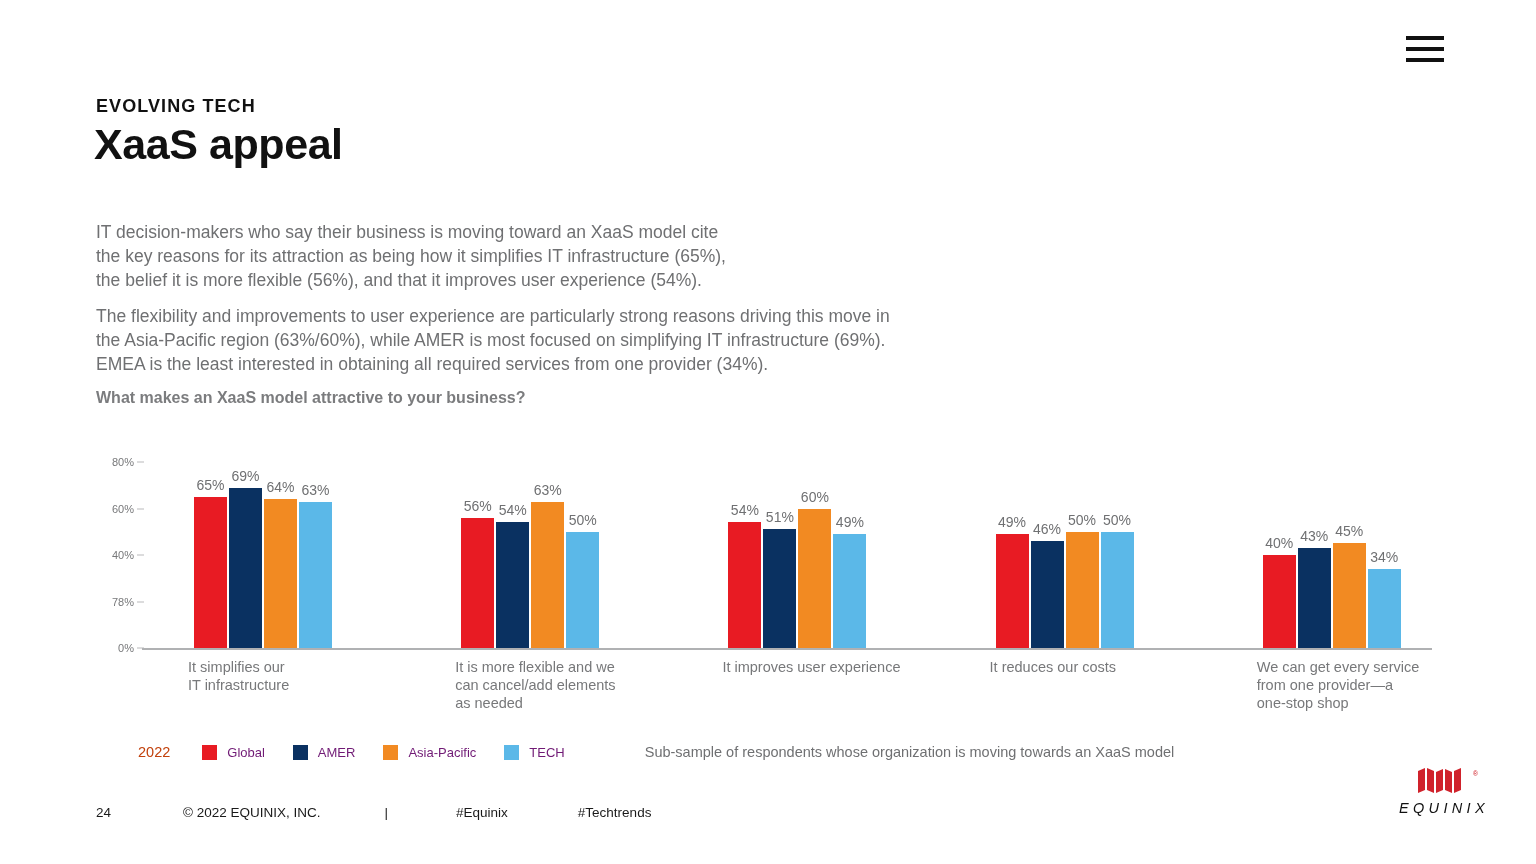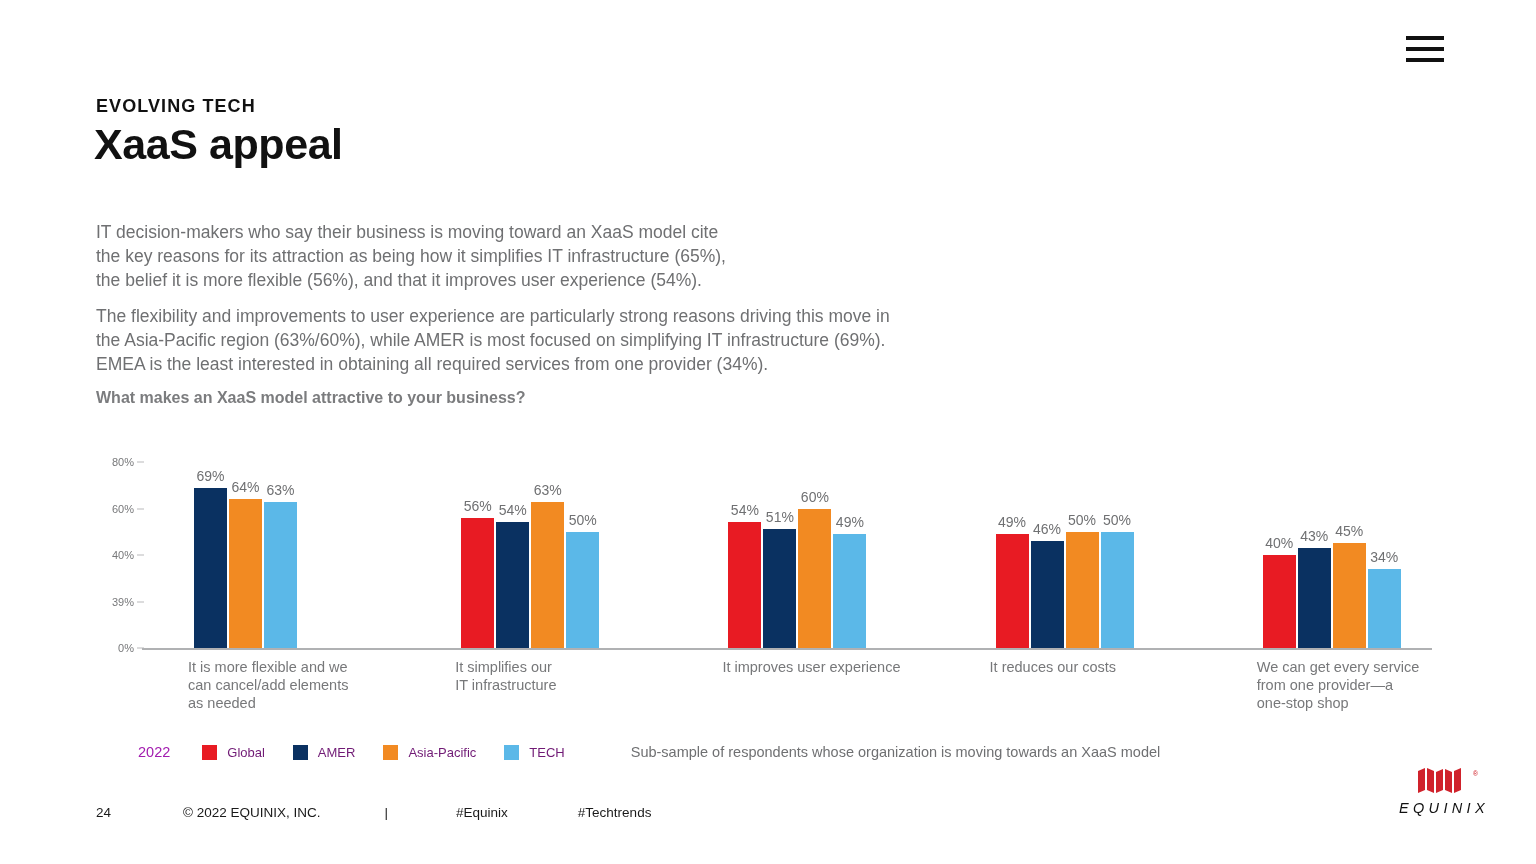--- a/index.html
+++ b/index.html
@@ -75,25 +75,25 @@
   .catlabels {
     position:absolute; left:52px; top:196px; width:1336px; height:60px; display:flex;
   }
   .catlabel {
     font-size:14.5px; line-height:18px; color:#77787a; white-space:pre-line;
     padding-right:8px;
   }
 
   
   .legend { position:absolute; left:138px; top:744px; display:flex; align-items:center; }
-  .legend-year { font-size:14.5px; color:#a21caf; margin-right:32px; }
+  .legend-year { font-size:14.5px; color:#c2410c; margin-right:32px; }
   .legend-item { display:flex; align-items:center; margin-right:28px; }
   .swatch { width:15px; height:15px; margin-right:10px; }
   .legend-label { font-size:13px; color:#701a75; }
-  .legend-note { font-size:14.5px; color:#6f7072; margin-left:38px; }
+  .legend-note { font-size:14.5px; color:#6f7072; margin-left:52px; }
 
   
   .footer { position:absolute; left:96px; top:805px; display:flex; align-items:center; font-size:13.5px; color:#1a1a1a;gap:28px; }
   .footer span { white-space:nowrap; }
   .f-page { margin-right:44px; }
   .f-copy { margin-right:36px; }
   .f-pipe { margin-right:40px; color:#1a1a1a; }
   .f-tag1 { margin-right:42px; }
 
   
@@ -125,34 +125,38 @@
   <div class="para" id="para2">The flexibility and improvements to user experience are particularly strong reasons driving this move in
 the Asia-Pacific region (63%/60%), while AMER is most focused on simplifying IT infrastructure (69%).
 EMEA is the least interested in obtaining all required services from one provider (34%).</div>
 
   <div class="question">What makes an XaaS model attractive to your business?</div>
 
   <div class="chart">
     <div class="yaxis" id="yaxis">
         <div class="ytick" style="top: 186px;">0%</div>
         <div class="ytick-dash" style="top: 186px;"></div>
-        <div class="ytick" style="top: 139.5px;">39%</div>
+        <div class="ytick" style="top: 139.5px;">78%</div>
         <div class="ytick-dash" style="top: 139.5px;"></div>
         <div class="ytick" style="top: 93px;">40%</div>
         <div class="ytick-dash" style="top: 93px;"></div>
         <div class="ytick" style="top: 46.5px;">60%</div>
         <div class="ytick-dash" style="top: 46.5px;"></div>
         <div class="ytick" style="top: 0px;">80%</div>
         <div class="ytick-dash" style="top: 0px;"></div>
       </div>
     <div class="baseline"></div>
     <div class="groups" id="groups">
         <div class="group" style="width: 267.2px;">
           <div class="bars" style="left: 46px;">
             <div class="barwrap">
+              <div class="barlabel" style="bottom: 155.125px;">65%</div>
+              <div class="bar" style="height: 151.125px; background: rgb(232, 27, 35);"></div>
+            </div>
+            <div class="barwrap">
               <div class="barlabel" style="bottom: 164.425px;">69%</div>
               <div class="bar" style="height: 160.425px; background: rgb(10, 49, 97);"></div>
             </div>
             <div class="barwrap">
               <div class="barlabel" style="bottom: 152.8px;">64%</div>
               <div class="bar" style="height: 148.8px; background: rgb(242, 138, 34);"></div>
             </div>
             <div class="barwrap">
               <div class="barlabel" style="bottom: 150.475px;">63%</div>
               <div class="bar" style="height: 146.475px; background: rgb(91, 184, 232);"></div>
@@ -234,25 +238,25 @@
               <div class="bar" style="height: 104.625px; background: rgb(242, 138, 34);"></div>
             </div>
             <div class="barwrap">
               <div class="barlabel" style="bottom: 83.05px;">34%</div>
               <div class="bar" style="height: 79.05px; background: rgb(91, 184, 232);"></div>
             </div>
           </div>
         </div>
       </div>
     <div class="catlabels" id="catlabels">
+        <div class="catlabel" style="width: 267.2px; padding-left: 40px;">It simplifies our
+IT infrastructure</div>
         <div class="catlabel" style="width: 267.2px; padding-left: 40px;">It is more flexible and we
 can cancel/add elements
 as needed</div>
-        <div class="catlabel" style="width: 267.2px; padding-left: 40px;">It simplifies our
-IT infrastructure</div>
         <div class="catlabel" style="width: 267.2px; padding-left: 40px;">It improves user experience</div>
         <div class="catlabel" style="width: 267.2px; padding-left: 40px;">It reduces our costs</div>
         <div class="catlabel" style="width: 267.2px; padding-left: 40px;">We can get every service
 from one provider—a
 one-stop shop</div>
       </div>
   </div>
 
   <div class="legend">
     <div class="legend-year">2022</div>

